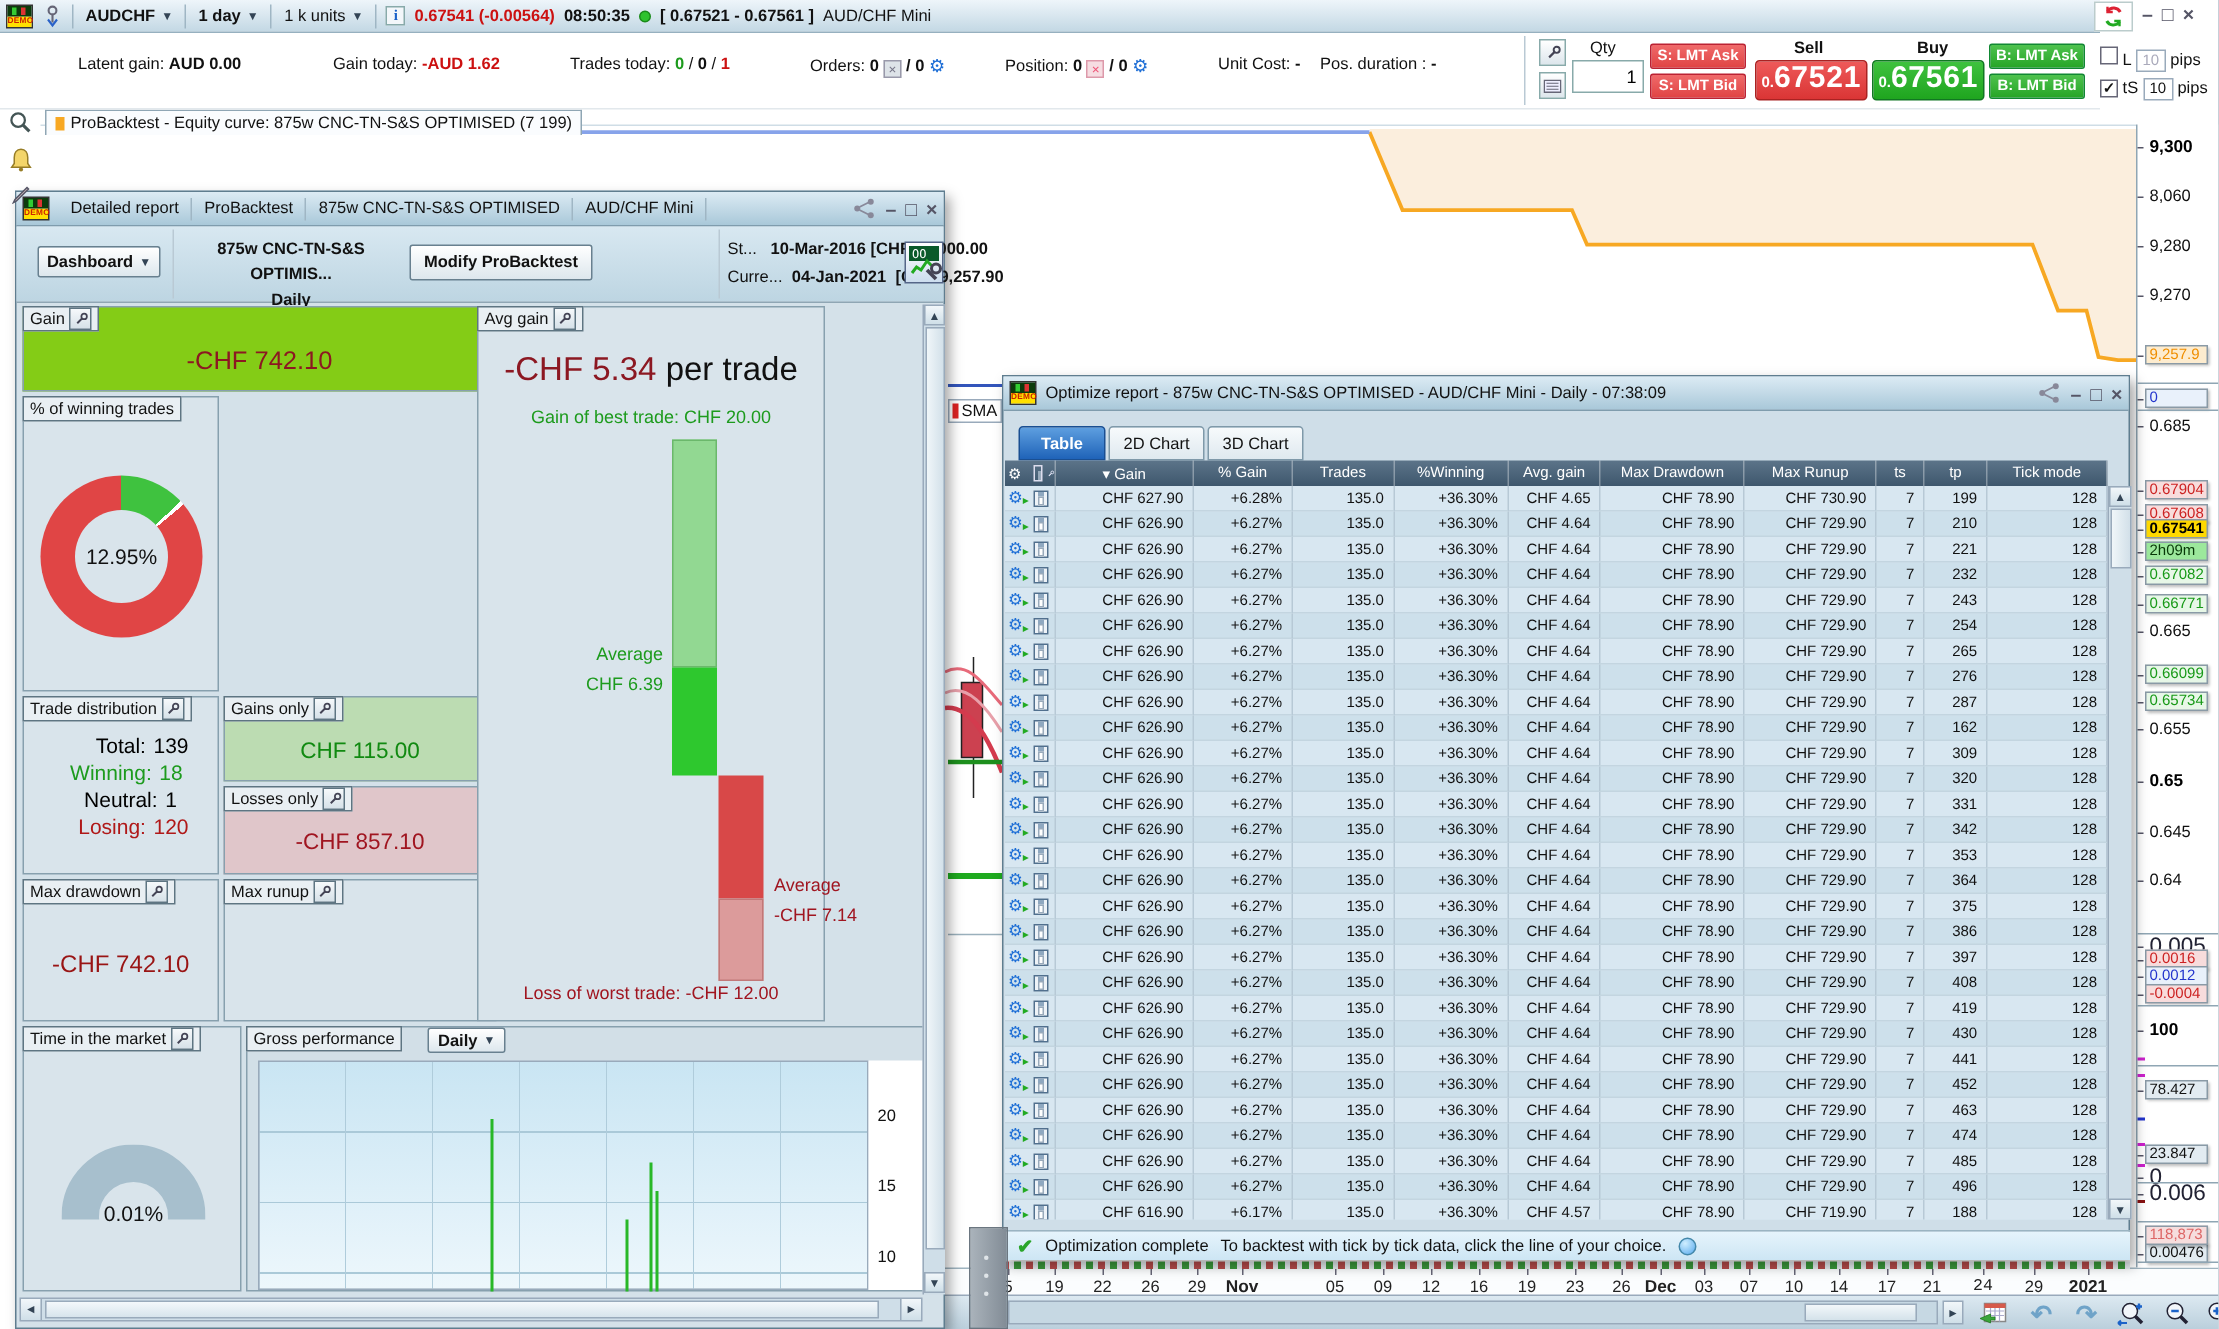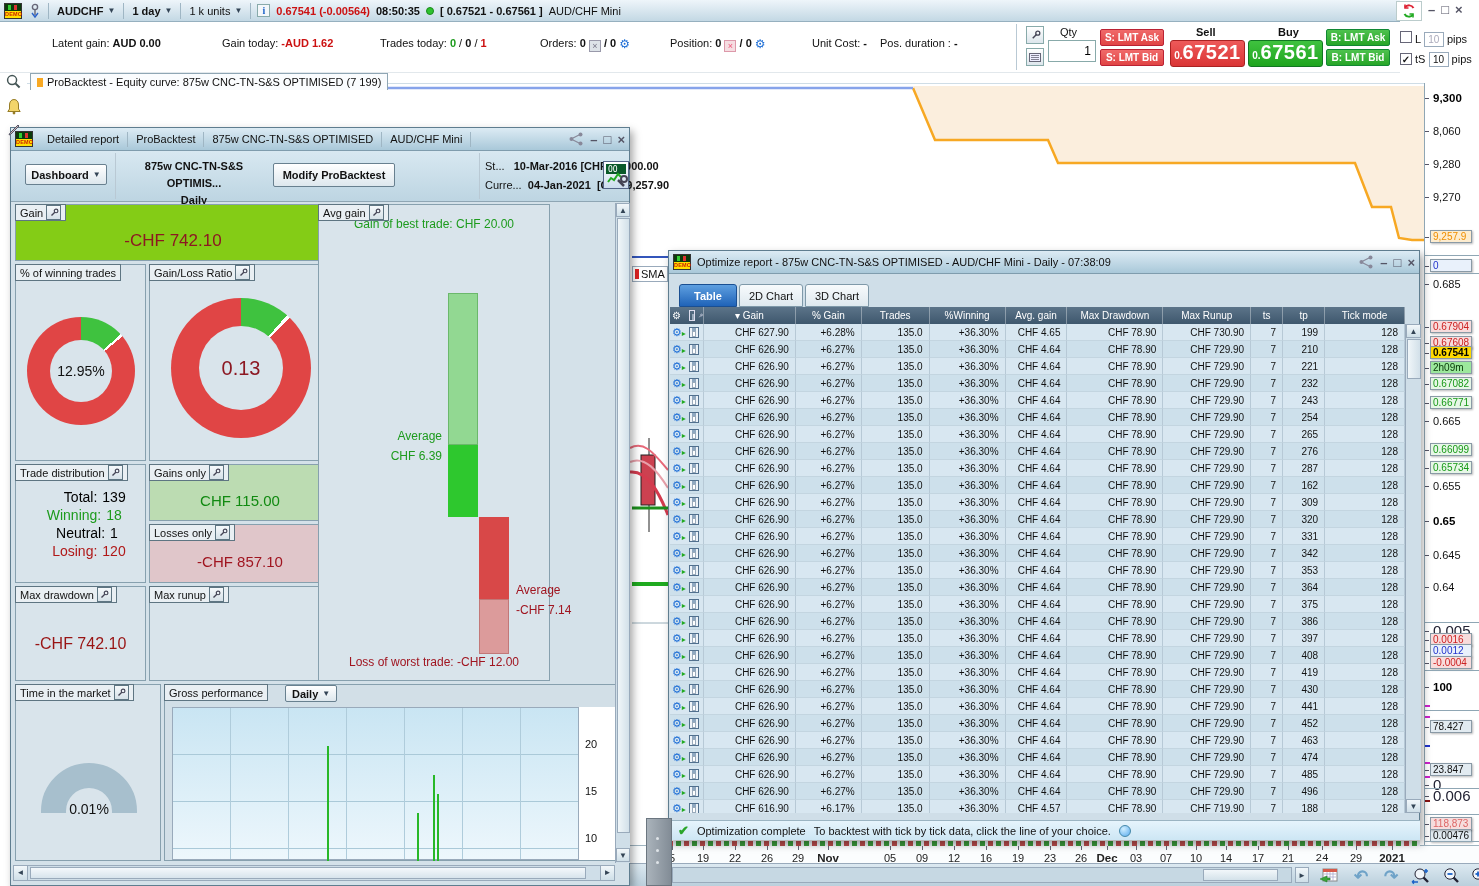--- a/index.html
+++ b/index.html
@@ -567,35 +567,20 @@
     <div class="panel" style="left:4px;top:136px;width:131px;height:197px;">
       <div class="plabel">
           <span>% of winning trades</span>
         </div>
       <div class="donut" id="donut-win" style="left: 11px; top: 52px; width: 108px; height: 108px; background: conic-gradient(rgb(63, 194, 63) 0deg, rgb(63, 194, 63) 47deg, rgb(255, 255, 255) 47deg, rgb(255, 255, 255) 50deg, rgb(224, 69, 69) 50deg, rgb(224, 69, 69) 360deg);"></div>
       <div class="donut-hole" style="left:34px;top:75px;width:62px;height:62px;font-size:14px;">
         <span>12.95%</span>
         </div>
     </div>
 
-    <div class="panel" style="left:138px;top:136px;width:182px;height:197px;">
-      <div class="plabel">
-          <span>Gain/Loss Ratio</span>
-        <span class="wrench-box">
-          <svg width="10" height="10" viewBox="0 0 12 12">
-              <path d="M3 9 L7 5" stroke="#445" stroke-width="1.6"></path>
-              <circle cx="8.5" cy="3.5" r="2.2" fill="none" stroke="#445" stroke-width="1.4"></circle>
-            </svg>
-          </span>
-        </div>
-      <div class="donut" id="donut-ratio" style="left: 21px; top: 33px; width: 140px; height: 140px; background: conic-gradient(rgb(63, 194, 63) 0deg, rgb(63, 194, 63) 41deg, rgb(255, 255, 255) 41deg, rgb(255, 255, 255) 44deg, rgb(224, 69, 69) 44deg, rgb(224, 69, 69) 360deg);"></div>
-      <div class="donut-hole" style="left:49px;top:61px;width:84px;height:84px;font-size:20px;color:#8c1822;">
-        <span>0.13</span>
-        </div>
-    </div>
 
     <div class="panel" style="left:4px;top:336px;width:131px;height:119px;">
       <div class="plabel">
           <span>Trade distribution</span>
         <span class="wrench-box">
           <svg width="10" height="10" viewBox="0 0 12 12">
               <path d="M3 9 L7 5" stroke="#445" stroke-width="1.6"></path>
               <circle cx="8.5" cy="3.5" r="2.2" fill="none" stroke="#445" stroke-width="1.4"></circle>
             </svg>
           </span>
@@ -713,20 +698,22 @@
     <div class="panel" style="left:307px;top:76px;width:232px;height:477px;">
       <div class="plabel">
           <span>Avg gain</span>
         <span class="wrench-box">
           <svg width="10" height="10" viewBox="0 0 12 12">
               <path d="M3 9 L7 5" stroke="#445" stroke-width="1.6"></path>
               <circle cx="8.5" cy="3.5" r="2.2" fill="none" stroke="#445" stroke-width="1.4"></circle>
             </svg>
           </span>
         </div>
+      <div style="text-align:center;margin-top:28px;font-size:22px;">
+        <span style="color:#8c1822;">-CHF 5.34</span><span> per trade</span></div>
       <div style="text-align:center;margin-top:12px;font-size:12px;color:#1d9b1d;">Gain of best trade: CHF 20.00</div>
       <div class="p" style="left:129px;top:88px;width:30px;height:152px;background:#92d892;border:1px solid #6bb86b;"></div>
       <div class="p" style="left:129px;top:240px;width:30px;height:72px;background:#2ec82e;"></div>
       <div class="p" style="left:160px;top:312px;width:30px;height:82px;background:#d84848;"></div>
       <div class="p" style="left:160px;top:394px;width:30px;height:55px;background:#dc9b9b;border:1px solid #c27878;"></div>
       <div class="p" style="left:23px;top:221px;width:100px;text-align:right;color:#1d9b1d;font-size:12px;line-height:20px;">
         <div>Average</div>
           <div>CHF 6.39</div>
         </div>
       <div class="p" style="left:197px;top:375px;width:80px;color:#a01520;font-size:12px;line-height:20px;">

